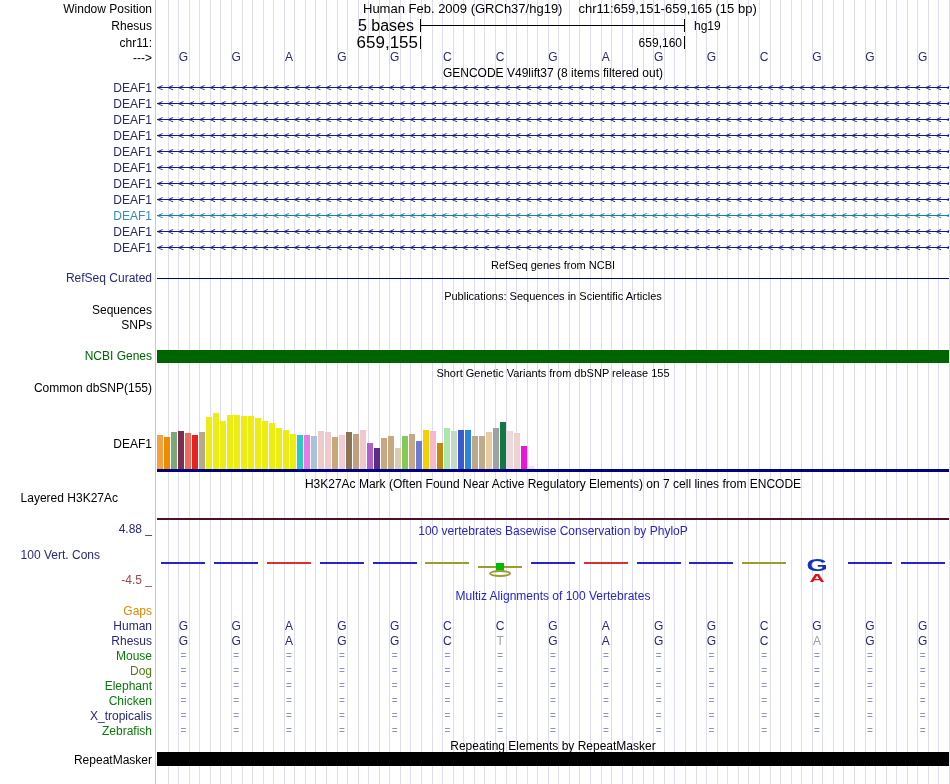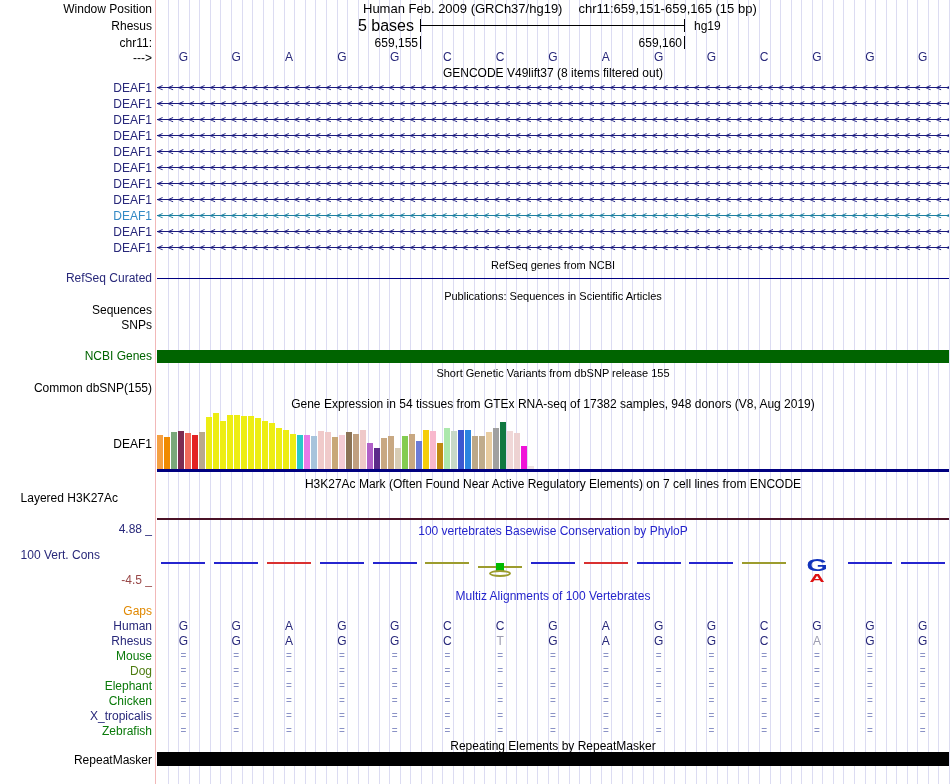--- a/index.html
+++ b/index.html
@@ -354,21 +354,21 @@
   <div class="abs" style="left:363px;top:2px;font-size:13px;line-height:14px">
     <span>Human Feb. 2009 (GRCh37/hg19)</span><span style="display:inline-block;width:16px"></span><span>chr11:659,151-659,165 (15 bp)</span>
   </div>
 
   <div class="ll" style="top:19px">Rhesus</div>
   <div class="abs" style="right:536px;top:19px;font-size:16px;line-height:14px">5 bases</div>
   <div class="ruler"></div>
   <div class="abs" style="left:694px;top:19px;font-size:12px;line-height:14px">hg19</div>
 
   <div class="ll" style="top:36px">chr11:</div>
-  <div class="abs" style="right:532px;top:36px;font-size:12px;line-height:14px">659,155</div>
+  <div class="abs" style="right:532px;top:36px;font-size:17px;line-height:14px">659,155</div>
   <div class="tick" style="left:420px;top:36px"></div>
   <div class="abs" style="right:268px;top:36px;font-size:12px;line-height:14px">659,160</div>
   <div class="tick" style="left:684px;top:36px"></div>
 
   <div class="ll" style="top:51px">---&gt;</div>
 
   <div class="title" style="top:66px">GENCODE V49lift37 (8 items filtered out)</div>
 
   <div class="title small" style="top:258px">RefSeq genes from NCBI</div>
   <div class="ll" style="top:271px;color:#28287A">RefSeq Curated</div>
@@ -377,21 +377,20 @@
   <div class="title small" style="top:289px">Publications: Sequences in Scientific Articles</div>
   <div class="ll" style="top:303px">Sequences</div>
   <div class="ll" style="top:318px">SNPs</div>
 
   <div class="ll" style="top:349px;color:#006400">NCBI Genes</div>
   <div class="hline" style="top:350px;height:13px;background:#006400"></div>
 
   <div class="title small" style="top:366px">Short Genetic Variants from dbSNP release 155</div>
   <div class="ll" style="top:381px">Common dbSNP(155)</div>
 
-  <div class="title" style="top:397px">Gene Expression in 54 tissues from GTEx RNA-seq of 17382 samples, 948 donors (V8, Aug 2019)</div>
   <div class="ll" style="top:437px">DEAF1</div>
   <div class="hline" style="top:469px;height:3px;background:#000080"></div>
 
   <div class="title" style="top:477px">H3K27Ac Mark (Often Found Near Active Regulatory Elements) on 7 cell lines from ENCODE</div>
   <div class="ll" style="top:491px;right:832px">Layered H3K27Ac</div>
   <div class="hline" style="top:518px;height:2px;background:#4A1226"></div>
 
   <div class="ll" style="top:522px;color:#28287A">4.88 _</div>
   <div class="title" style="top:524px;color:#2424CC">100 vertebrates Basewise Conservation by PhyloP</div>
   <div class="ll" style="top:548px;right:850px;color:#28287A">100 Vert. Cons</div>

